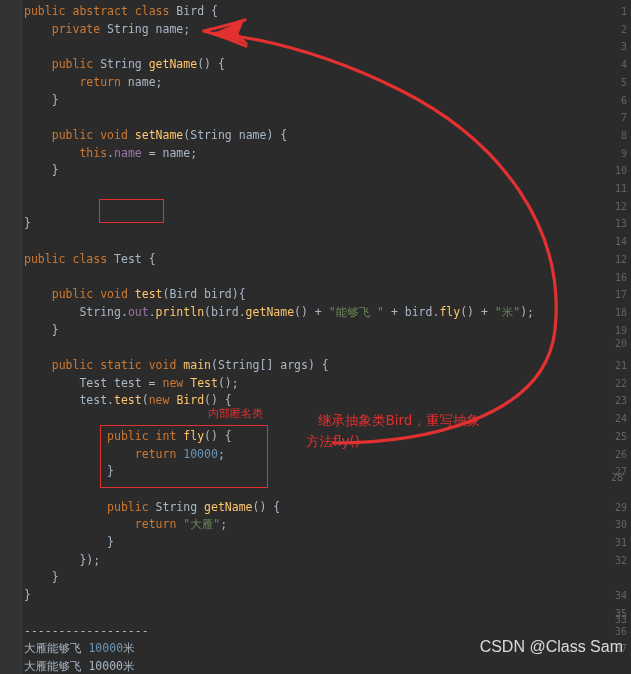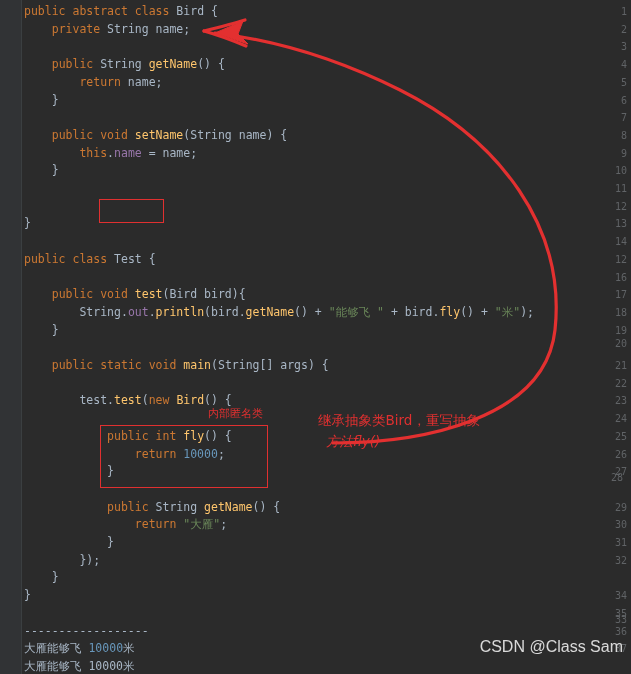--- a/index.html
+++ b/index.html
@@ -159,20 +159,21 @@
       <div class="code-line" style="top: 180px;"></div>
       <div class="code-line" style="top: 215.4px;">}</div>
       <div class="code-line" style="top: 233.1px;"></div>
       <div class="code-line" style="top: 250.8px;"><span class="kw">public</span> <span class="kw">class</span> Test {</div>
       <div class="code-line" style="top: 268.5px;"></div>
       <div class="code-line" style="top: 286.2px;">    <span class="kw">public</span> <span class="kw">void</span> <span class="mth">test</span>(Bird bird){</div>
       <div class="code-line" style="top: 303.9px;">        <span class="plain">String</span>.<span class="fld">out</span>.<span class="mth">println</span>(bird.<span class="mth">getName</span>() + <span class="str">"能够飞 "</span> + bird.<span class="mth">fly</span>() + <span class="str">"米"</span>);</div>
       <div class="code-line" style="top: 321.6px;">    }</div>
       <div class="code-line" style="top: 339.3px;"></div>
       <div class="code-line" style="top: 357px;">    <span class="kw">public</span> <span class="kw">static</span> <span class="kw">void</span> <span class="mth">main</span>(<span class="plain">String</span>[] args) {</div>
+      <div class="code-line" style="top: 374.7px;">        Test test = <span class="kw">new</span> <span class="mth">Test</span>();</div>
       <div class="code-line" style="top: 392.4px;">        test.<span class="mth">test</span>(<span class="kw">new</span> <span class="mth">Bird</span>() {</div>
       <div class="code-line" style="top: 410.1px;"></div>
       <div class="code-line" style="top: 427.8px;">            <span class="kw">public</span> <span class="kw">int</span> <span class="mth">fly</span>() {</div>
       <div class="code-line" style="top: 445.5px;">                <span class="kw">return</span> <span class="num">10000</span>;</div>
       <div class="code-line" style="top: 463.2px;">            }</div>
       <div class="code-line" style="top: 480.9px;"></div>
       <div class="code-line" style="top: 498.6px;">            <span class="kw">public</span> <span class="plain">String</span> <span class="mth">getName</span>() {</div>
       <div class="code-line" style="top: 516.3px;">                <span class="kw">return</span> <span class="str">"大雁"</span>;</div>
       <div class="code-line" style="top: 534px;">            }</div>
       <div class="code-line" style="top: 551.7px;">        });</div>
@@ -190,16 +191,16 @@
   <svg class="overlay" viewBox="0 0 631 674">
     <path d="M 333,443 C 420,443 545,420 555,330 C 566,228 500,140 400,90 C 340,60 275,40 215,33" fill="none" stroke="#e33030" stroke-width="3.2" stroke-linecap="round"></path>
     <path d="M 215,33 L 243,21 L 238,34 L 248,44 Z" fill="#e33030" stroke="#e33030" stroke-width="1"></path>
     <path d="M 204,31 C 216,28 232,24 245,20" fill="none" stroke="#e33030" stroke-width="3.2" stroke-linecap="round"></path>
     <path d="M 204,31 C 218,35 234,41 246,46" fill="none" stroke="#e33030" stroke-width="3.2" stroke-linecap="round"></path>
   </svg>
 
   <div class="anno" style="left:208px; top:406px;">内部匿名类</div>
 
   <div class="anno-big" style="left:318px; top:411px;">继承抽象类Bird，重写抽象</div>
-  <div class="anno-big" style="left:326px; top:432px;font-style:italic;">方法fly()</div>
+  <div class="anno-big" style="left:306px; top:432px;">方法fly()</div>
 
   <div class="watermark">CSDN @Class Sam</div>
 </div>
 
 </body></html>

